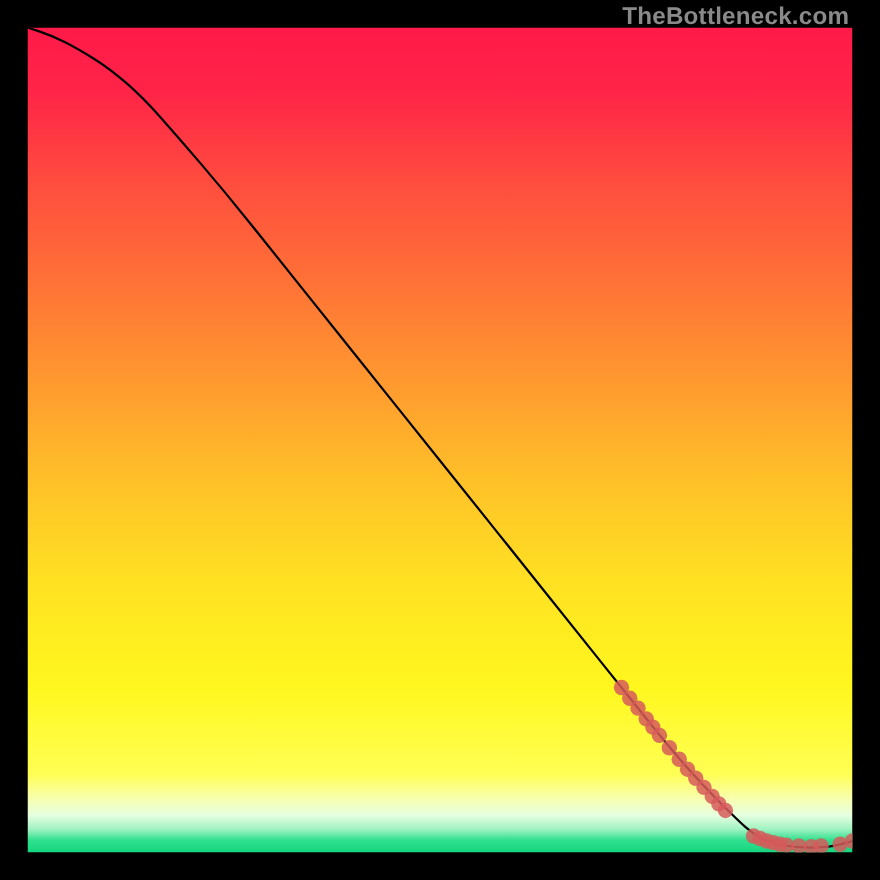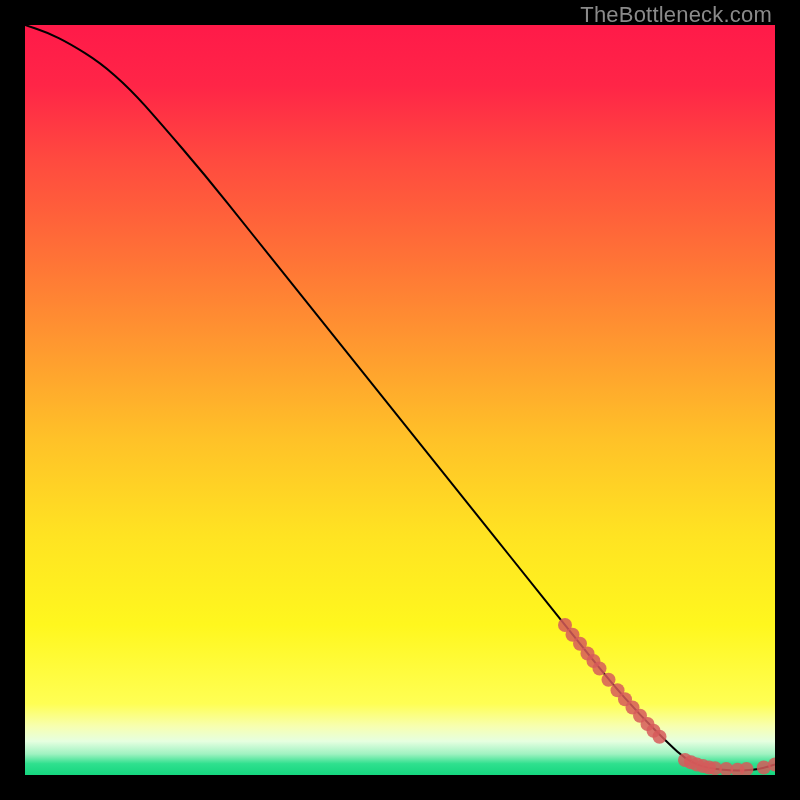--- a/index.html
+++ b/index.html
@@ -25,21 +25,21 @@
     top: 0;
     width: 750px;
     height: 750px;
   }
   .watermark {
     position: absolute;
     top: 2px;
     right: 28px;
     color: #8a8a8a;
     font-size: 22px;
-    font-weight: 400;
+    font-weight: 700;
     letter-spacing: 0.2px;
     user-select: none;
   }
 </style>
 </head>
 <body>
 
 <div class="frame">
   <svg class="plot" viewBox="0 0 750 750" preserveAspectRatio="none">
     <defs>

